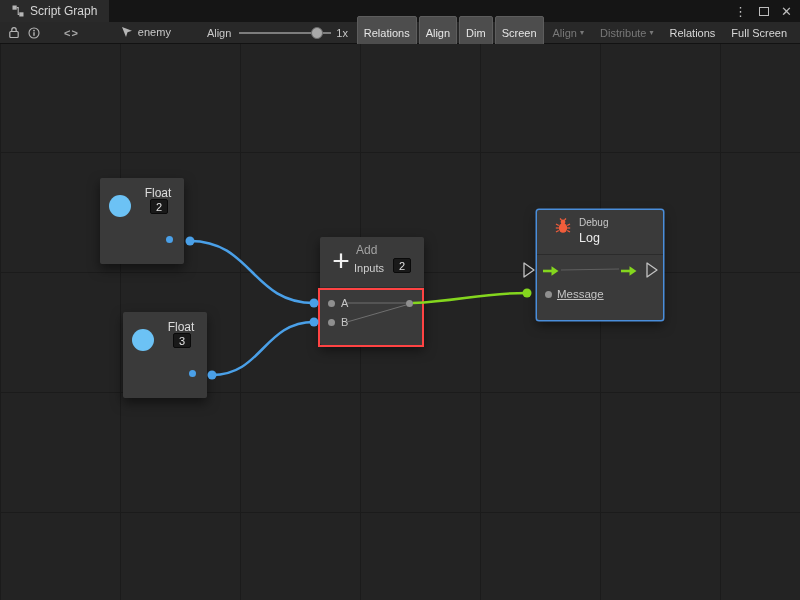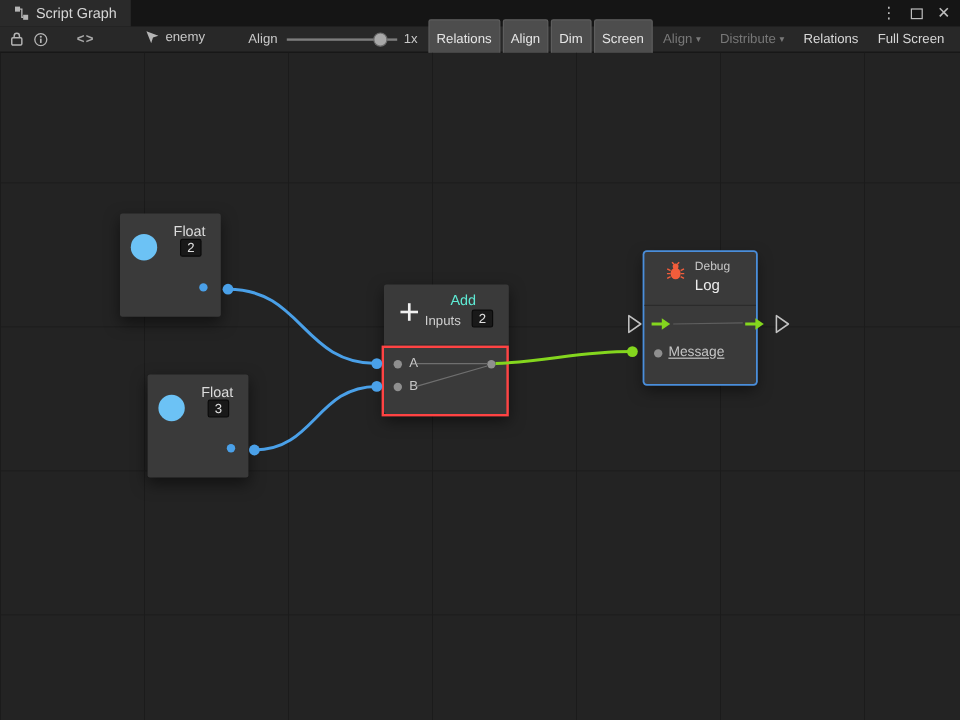--- a/index.html
+++ b/index.html
@@ -56,34 +56,34 @@
   .float-circle { position:absolute; left:9px; top:17px; width:22px; height:22px;
                   border-radius:50%; background:#6cc2f5; }
   .float-title { position:absolute; left:36px; top:8px; width:44px; text-align:center;
                  font-size:12px; color:#dcdcdc; }
   .float-node .valfield { left:50px; top:21px; }
   .float-node .port-dot { left:66px; top:58px; }
 
   .add-node { width:104px; height:108px; }
   .add-plus { position:absolute; left:8px; top:6px; width:26px; height:36px; font-size:30px;
               line-height:36px; text-align:center; color:#f0f0f0; font-weight:400; }
-  .add-title { position:absolute; left:36px; top:6px; width:60px; text-align:center;
-               font-size:12px; color:#5eead4; }
+  .add-title { position:absolute; left:36px; top:6px; width:60px; 
+               font-size:12px; color:#a3a3a3; }
   .add-inputs-label { position:absolute; left:34px; top:25px; font-size:11px; color:#cfcfcf; }
   .add-node .valfield { left:73px; top:21px; }
   .add-sep { position:absolute; left:0; top:50px; width:100%; height:1px; background:#2e2e2e; }
   .add-a-dot { left:8px; top:63px; } .add-b-dot { left:8px; top:82px; }
   .add-out-dot { left:86px; top:63px; }
   .add-a-label { position:absolute; left:21px; top:60px; font-size:11px; color:#c8c8c8; }
   .add-b-label { position:absolute; left:21px; top:79px; font-size:11px; color:#c8c8c8; }
 
   .red-frame { position:absolute; left:318px; top:244px; width:106px; height:59px;
                border:2px solid #ff4343; z-index:3; }
 
-  .log-node { left:537px; top:166px; width:93px; height:110px;
+  .log-node { left:537px; top:166px; width:126px; height:110px;
               box-shadow:0 0 0 1.5px #4a8edb, 0 5px 12px rgba(0,0,0,.5); }
   .log-bug { position:absolute; left:18px; top:8px; }
   .log-cat { position:absolute; left:42px; top:7px; font-size:10px; color:#c8c8c8; }
   .log-title { position:absolute; left:42px; top:21px; font-size:12.5px; color:#ececec; }
   .log-sep { position:absolute; left:0; top:44px; width:100%; height:1px; background:#2b2b2b; }
   .flow-in { position:absolute; left:5px; top:53px; }
   .flow-out { position:absolute; left:83px; top:53px; }
   .log-msg-dot { left:8px; top:81px; }
   .log-msg-label { position:absolute; left:20px; top:78px; font-size:11.5px; color:#c4c4c4;text-decoration:underline; }
 

